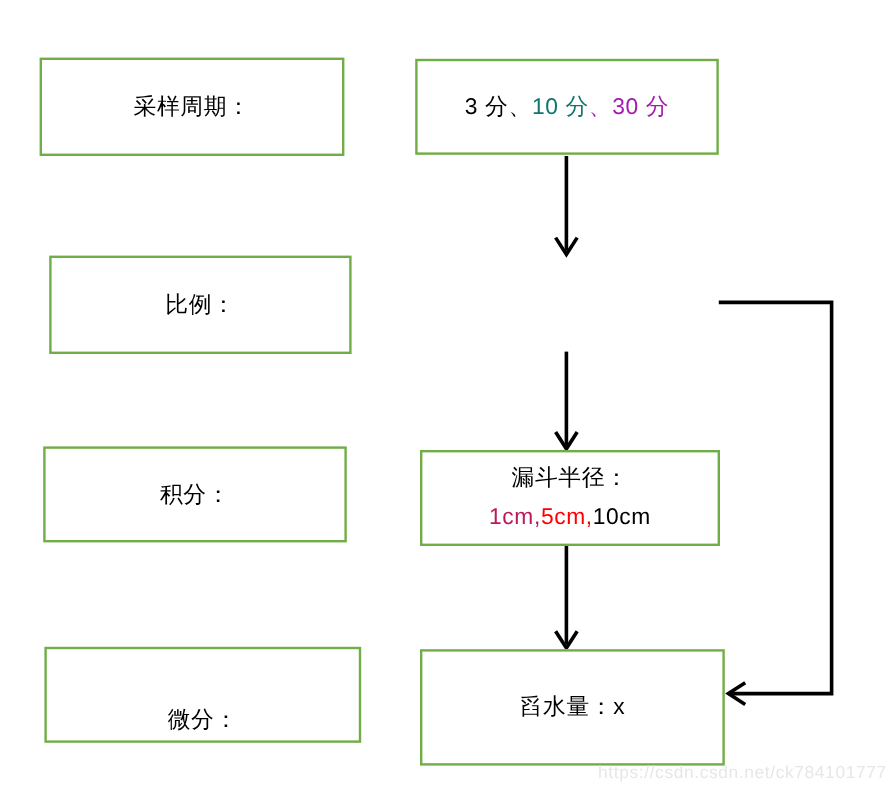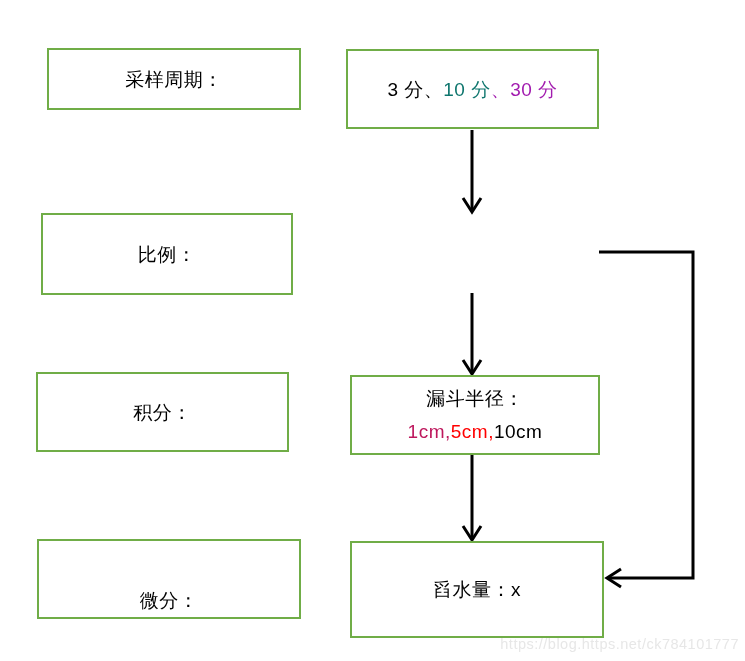--- a/index.html
+++ b/index.html
@@ -78,21 +78,21 @@
         <path d="M463 526 L472 540 L481 526"></path>
       </g>
 
       <g>
         <path d="M599 252 L693 252 L693 578 L609 578"></path>
         <path d="M621 569 L607 578 L621 587"></path>
       </g>
     </g>
   </svg>
 
-  <div class="box" style="left:47px; top:48px; width:254px; height:62px;">
+  <div class="box" style="left:33px; top:48px; width:254px; height:82px;">
     <div class="box-line">采样周期：</div>
   </div>
 
   <div class="box" style="left:36px; top:372px; width:253px; height:80px;">
     <div class="box-line">积分：</div>
   </div>
 
   <div class="box" style="left:41px; top:213px; width:252px; height:82px;">
     <div class="box-line">比例：</div>
   </div>
@@ -116,15 +116,15 @@
       <span class="seg" style="color: #be185d;">1cm,</span><span class="seg" style="color: rgb(255, 0, 0);">5cm,</span><span class="seg" style="color: rgb(0, 0, 0);">10cm</span>
     </div>
   </div>
 
   <div class="box" style="left:350px; top:541px; width:254px; height:97px;">
     <div class="box-line">
       <span class="seg" style="color: rgb(0, 0, 0);">舀水量：x</span>
     </div>
   </div>
 
-  <div class="watermark">https://blog.https.net/ck784101777</div>
+  <div class="watermark">https://csdn.csdn.net/ck784101777</div>
 
 </div>
 
 </body></html>

